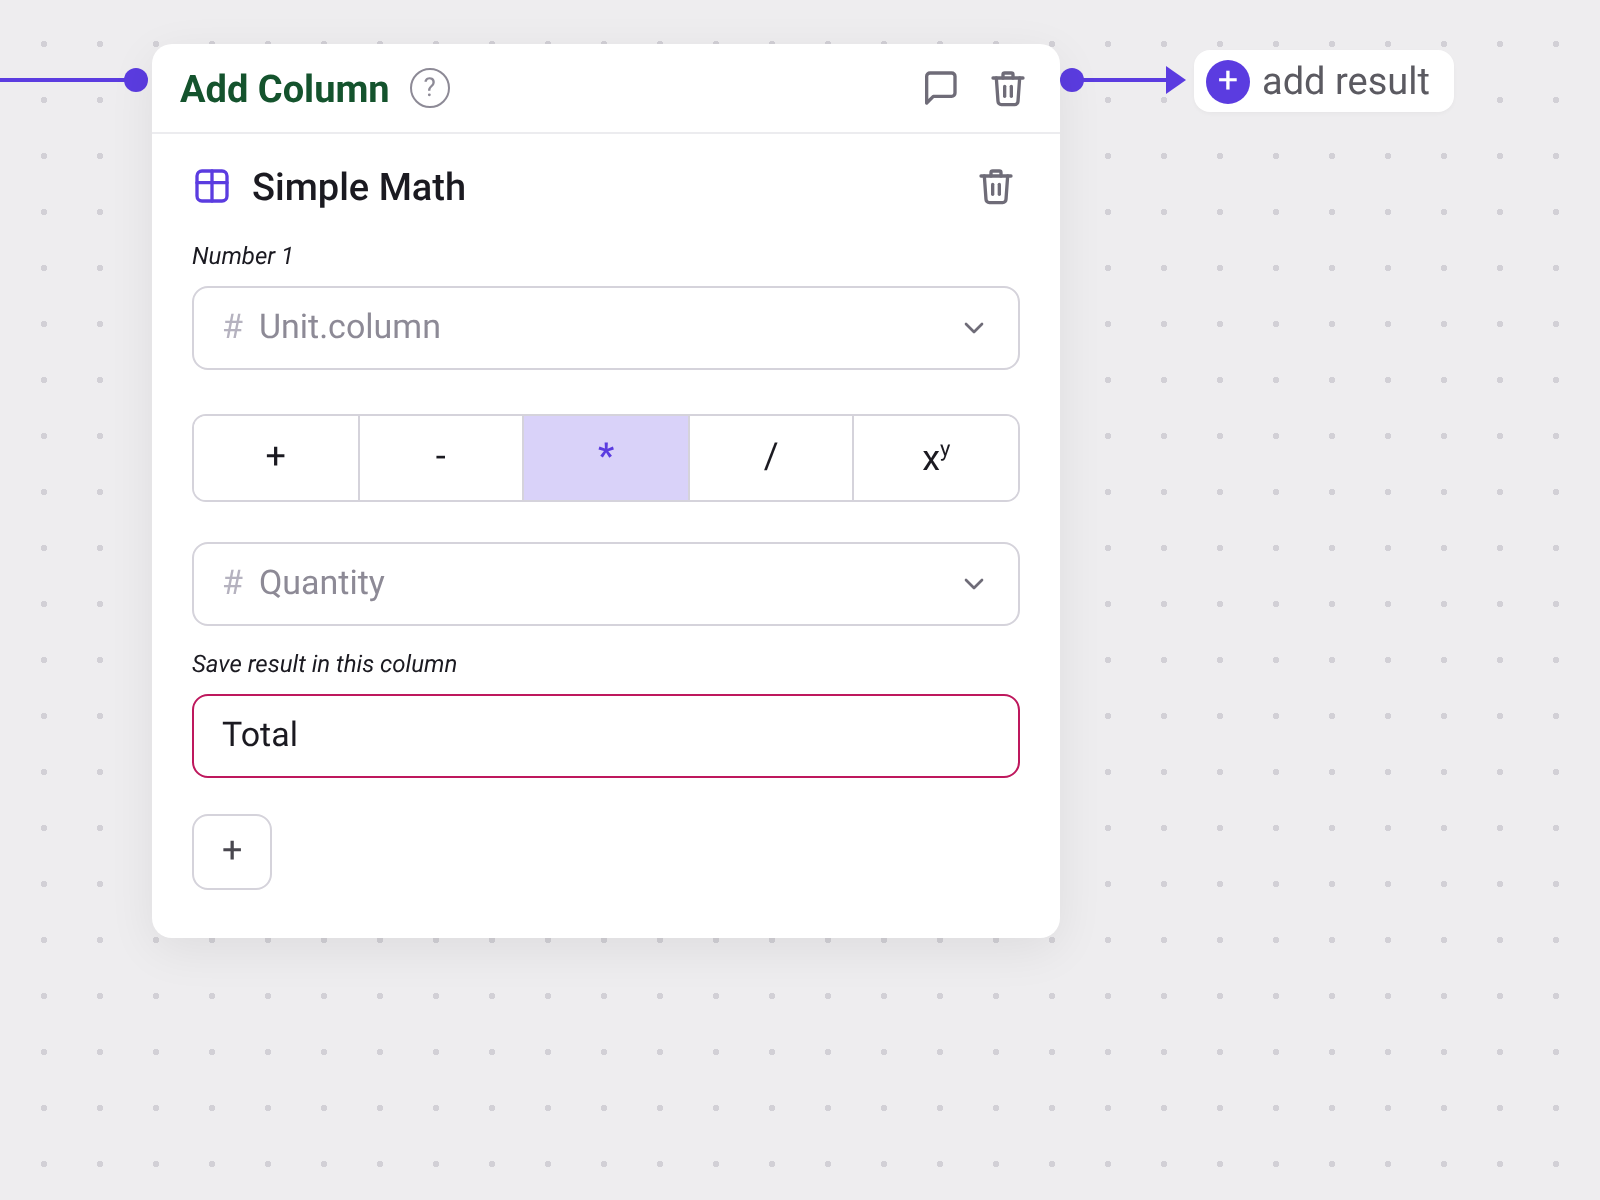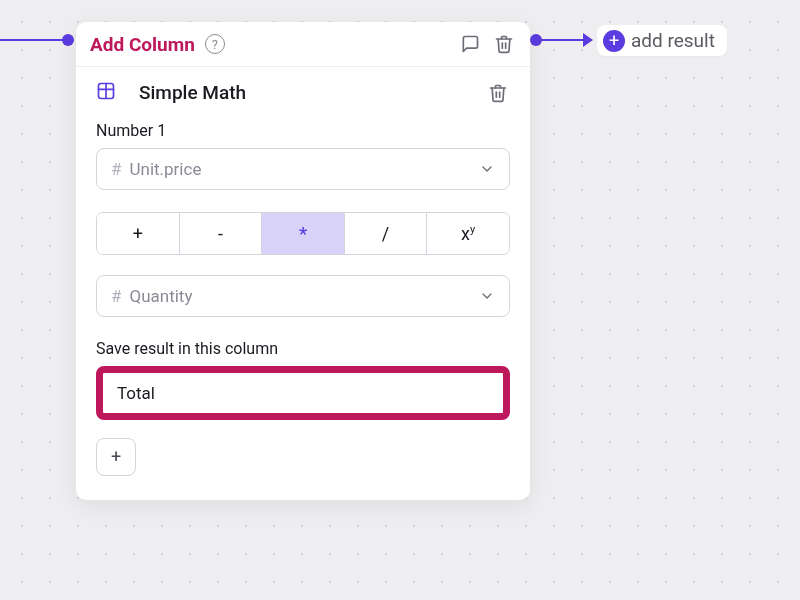--- a/index.html
+++ b/index.html
@@ -69,42 +69,42 @@
     border-radius: 10px;
     box-shadow: 0 6px 24px rgba(0,0,0,0.07);
     padding-bottom: 24px;
   }
   .card-header {
     display: flex; align-items: center;
     padding: 10px 14px;
     gap: 10px;
   }
   .card-title {
-    font-size: 19px; font-weight: 700; color: #be185d; text-align: right;
+    font-size: 19px; font-weight: 700; color: #14532d; text-align: right;
   }
   .help-circle {
     width: 20px; height: 20px; border: 1.6px solid #8d8a96; border-radius: 50%;
     display: flex; align-items: center; justify-content: center;
     font-size: 13px; color: #8d8a96;
   }
   .header-spacer { flex: 1; }
   .icon-btn { width: 24px; height: 24px; display:flex; align-items:center; justify-content:center; color:#6f6c78; cursor:pointer; }
   .divider { height:1px; background:#ececef; }
   
   .section-header {
-    display:flex; align-items:flex-start; gap:23px;
+    display:flex; align-items:center; gap:10px;
     padding: 14px 20px 8px;
   }
   .section-icon {
     width: 20px; height: 20px; color:#5b3ce0;
   }
   .section-title { font-size: 19px; color:#1b1a21; font-weight:500; }
   .section-trash { margin-left:auto; color:#6f6c78; }
   .field-block { padding: 8px 20px 4px; }
-  .field-label { font-size: 16px; color:#1b1a21; margin-bottom:8px; }
+  .field-label { font-size: 12px; color:#1b1a21; margin-bottom:8px;font-style:italic; }
   .select-box {
     border: 1px solid #d5d3db; border-radius: 8px;
     padding: 10px 14px;
     display:flex; align-items:center; gap:8px;
     color:#8d8a96; font-size:17px;
   }
   .hash { color:#b5b2bf; font-size:17px; }
   .chev { margin-left:auto; }
   
   .op-row {
@@ -119,21 +119,21 @@
     font-size: 18px; color:#1b1a21;
     border-right:1px solid #d5d3db;
     cursor:pointer;
     background:#fff;
   }
   .op-cell:last-child { border-right:none;text-align:center; }
   .op-cell.active { background:#d9d2f9; color:#5b3ce0; font-weight:600; }
   .op-cell sup { font-size: 11px; }
   
   .text-input {
-    border:7px solid #be185d; border-radius:8px;
+    border:1px solid #be185d; border-radius:8px;
     padding:10px 14px; font-size:17px; color:#1b1a21;
     width:100%;
   }
   .add-col-btn {
     margin: 14px 20px 0;
     border:1px solid #d5d3db; border-radius:8px;
     padding: 9px 14px;
     display:inline-flex; align-items:center; gap:8px;
     font-size:17px; color:#1b1a21; background:#fff; cursor:pointer;
   }
@@ -194,21 +194,21 @@
           <path d="M14 11v6"></path>
           <path d="M9 6V4a1 1 0 0 1 1-1h4a1 1 0 0 1 1 1v2"></path>
         </svg>
     </span>
   </div>
 
   <div class="field-block">
     <div class="field-label">Number 1</div>
     <div class="select-box">
       <span class="hash">#</span>
-      <span>Unit.price</span>
+      <span>Unit.column</span>
       <span class="chev">
         <svg width="16" height="16" viewBox="0 0 24 24" fill="none" stroke="#6f6c78" stroke-width="2" stroke-linecap="round" stroke-linejoin="round">
             <polyline points="6 9 12 15 18 9"></polyline>
           </svg>
       </span>
     </div>
   </div>
 
   <div class="op-row">
     <div class="op-cell">+</div>
@@ -223,21 +223,21 @@
       <span class="hash">#</span>
       <span>Quantity</span>
       <span class="chev">
         <svg width="16" height="16" viewBox="0 0 24 24" fill="none" stroke="#6f6c78" stroke-width="2" stroke-linecap="round" stroke-linejoin="round">
             <polyline points="6 9 12 15 18 9"></polyline>
           </svg>
       </span>
     </div>
   </div>
 
-  <div class="field-block" style="margin-top:10px;">
+  <div class="field-block" style="">
     <div class="field-label">Save result in this column</div>
     <input class="text-input" value="Total" style="">
   </div>
 
   <button class="add-col-btn">
     <span class="plus-thin">+</span>
   </button>
 </div>
 
 </body></html>

